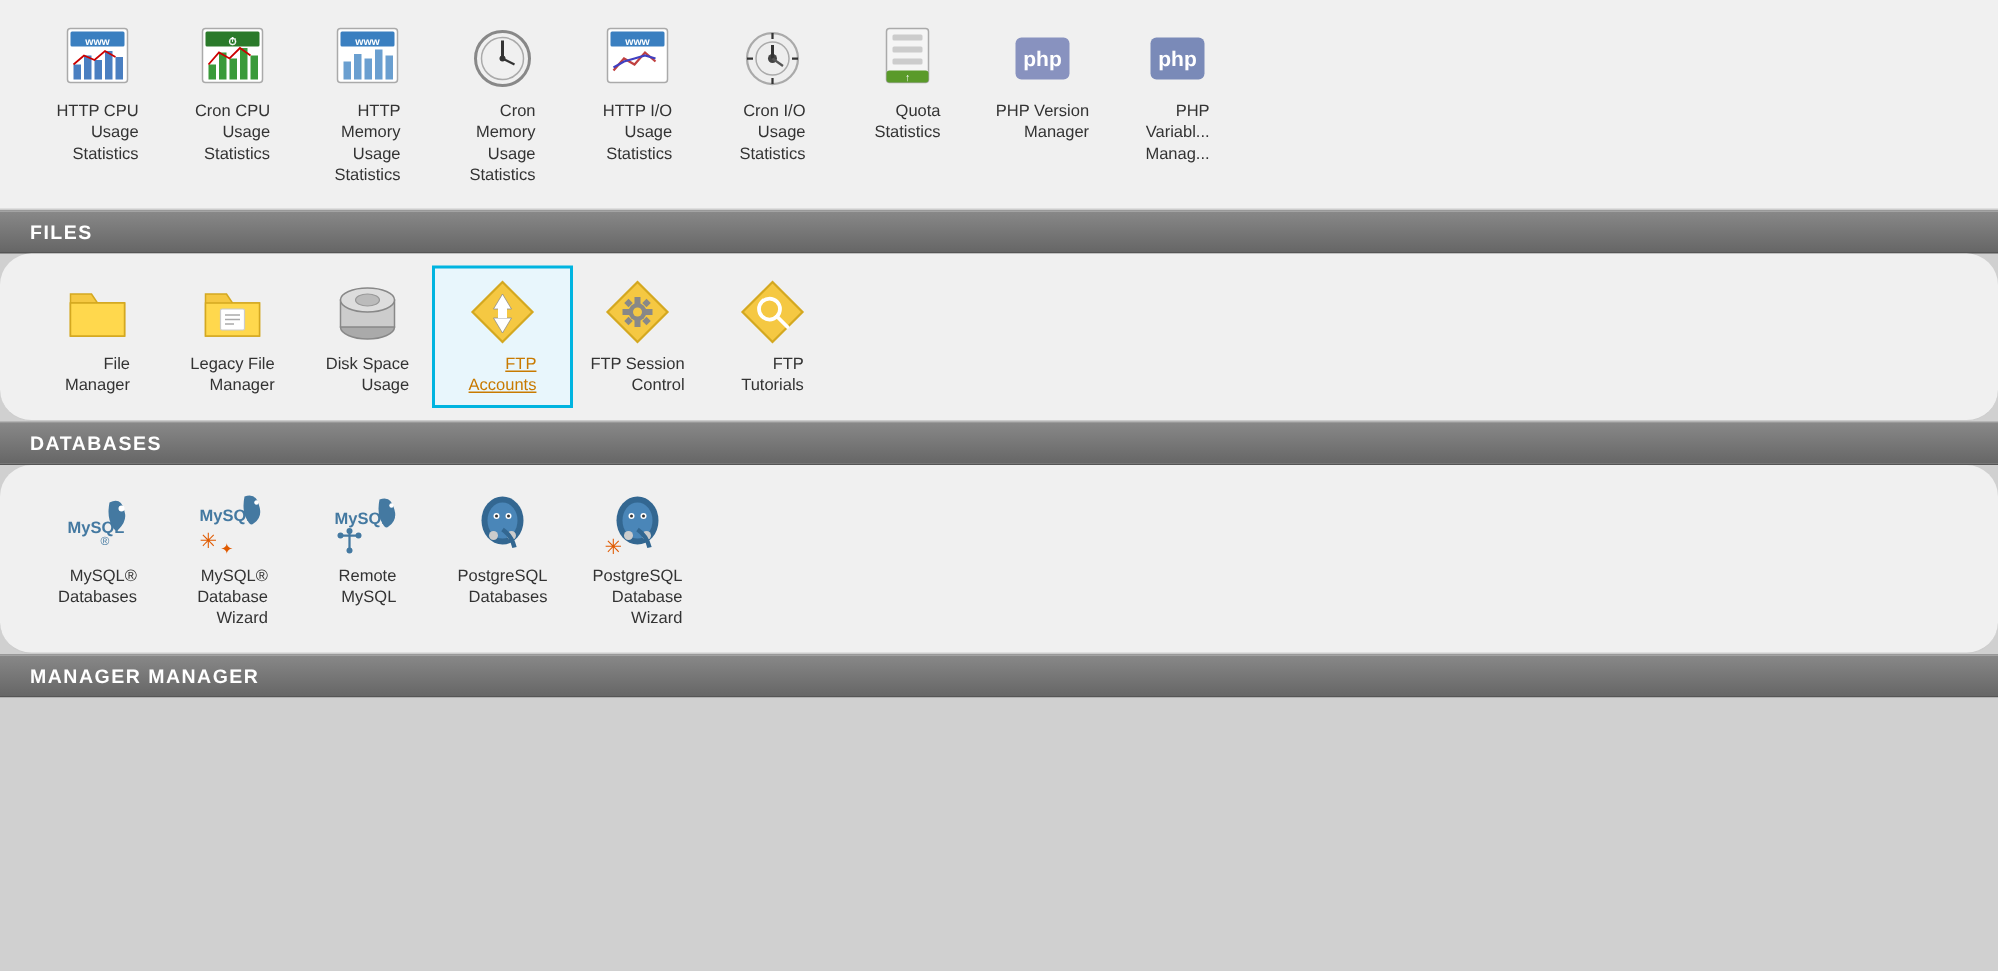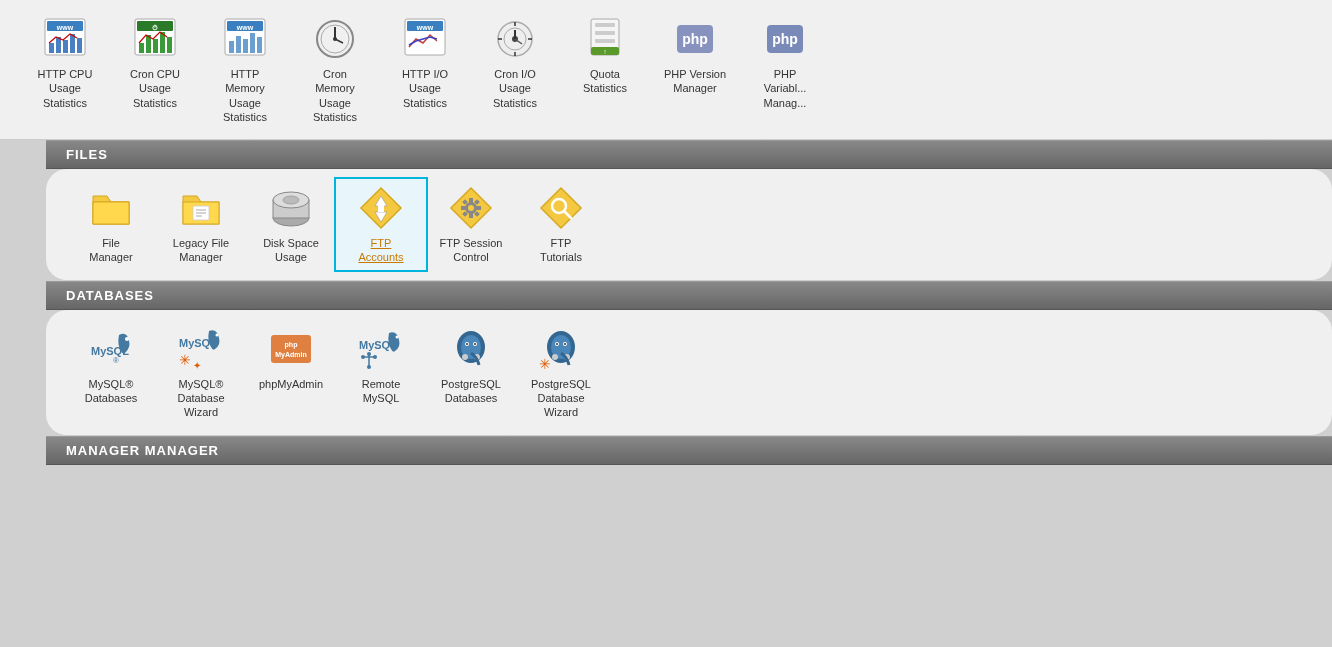--- a/index.html
+++ b/index.html
@@ -40,26 +40,25 @@
       align-items: center;
       justify-content: center;
       margin-bottom: 4px;
       font-size: 28px;
     }
 
     .item-label {
       font-size: 11px;
       line-height: 1.3;
       color: #333;
-      text-align: center;
+      text-align: right;
     }
 
     .section {
       margin-bottom: 0;
-      margin-left: 46px;
     }
 
     .section-header {
       background: linear-gradient(to bottom, #888, #666);
       color: #fff;
       font-weight: bold;
       font-size: 13px;
       letter-spacing: 1px;
       padding: 6px 20px;
       border-top: 1px solid #999;
@@ -339,31 +338,20 @@
           <path d="M32,4 Q40,1 42,11 Q44,18 38,22 Q36,24 34,20 Q30,14 32,4 Z" fill="#4479a1"></path>
           <circle cx="40" cy="8" r="1.5" fill="#fff"></circle>
 
           <text x="2" y="38" font-size="14" fill="#e05a00">✳</text>
           <text x="16" y="42" font-size="10" fill="#e05a00">✦</text>
         </svg>
       </div>
       <span class="item-label">MySQL®<br>Database<br>Wizard</span>
     </div>
 
-    <div class="icon-item">
-      <div class="icon-box">
-        <svg width="44" height="44" viewBox="0 0 44 44">
-
-          <rect x="2" y="8" width="40" height="28" rx="3" fill="#e08040"></rect>
-          <text x="22" y="20" text-anchor="middle" fill="#fff" font-size="7" font-weight="bold">php</text>
-          <text x="22" y="30" text-anchor="middle" fill="#fff" font-size="7" font-weight="bold">MyAdmin</text>
-        </svg>
-      </div>
-      <span class="item-label">phpMyAdmin</span>
-    </div>
 
     <div class="icon-item">
       <div class="icon-box">
         <svg width="48" height="44" viewBox="0 0 48 44">
           <text x="2" y="22" font-size="11" fill="#4479a1" font-weight="bold" font-family="Arial">MySQL</text>
           <path d="M32,6 Q40,3 42,13 Q44,20 38,24 Q36,26 34,22 Q30,16 32,6 Z" fill="#4479a1"></path>
           <circle cx="40" cy="10" r="1.5" fill="#fff"></circle>
 
           <line x1="6" y1="30" x2="18" y2="30" stroke="#4479a1" stroke-width="1.5"></line>
           <line x1="12" y1="27" x2="12" y2="40" stroke="#4479a1" stroke-width="1.5"></line>

